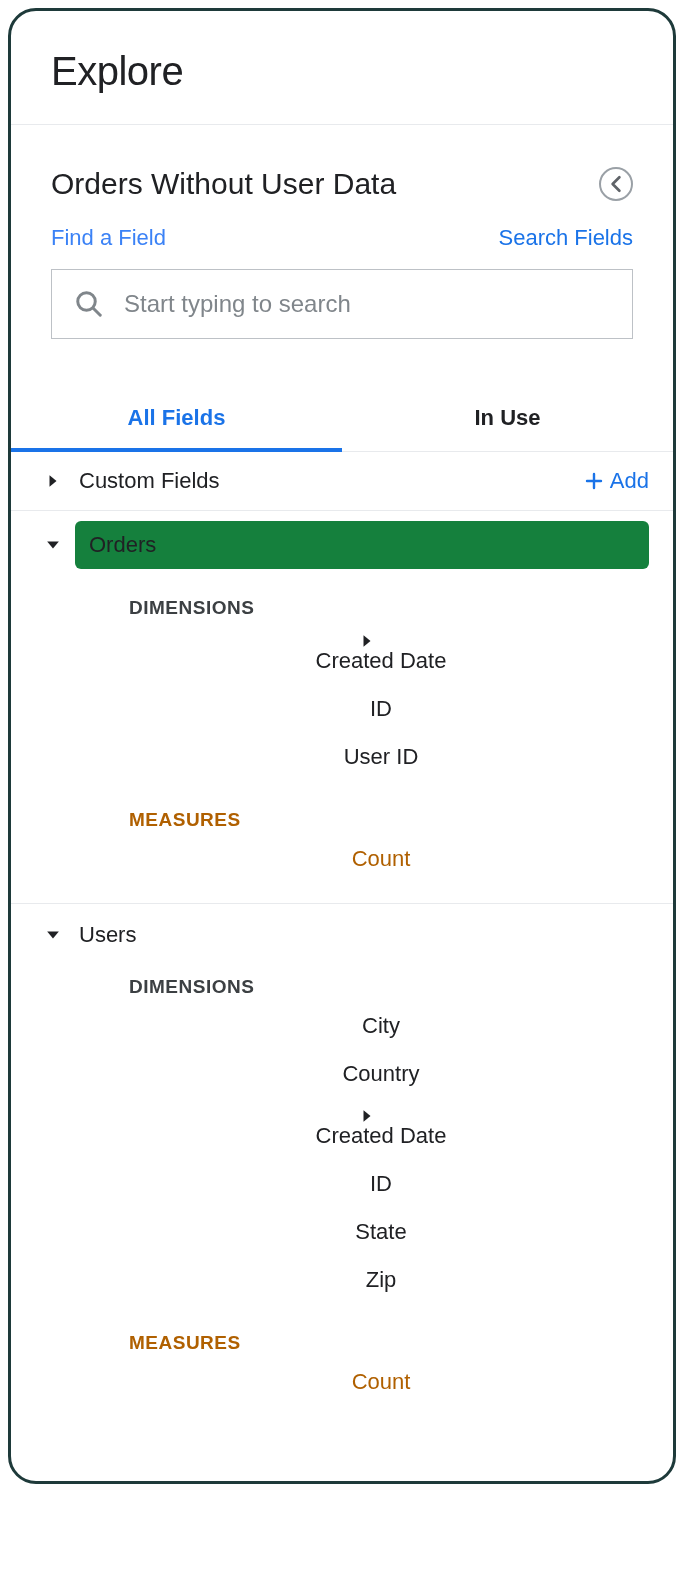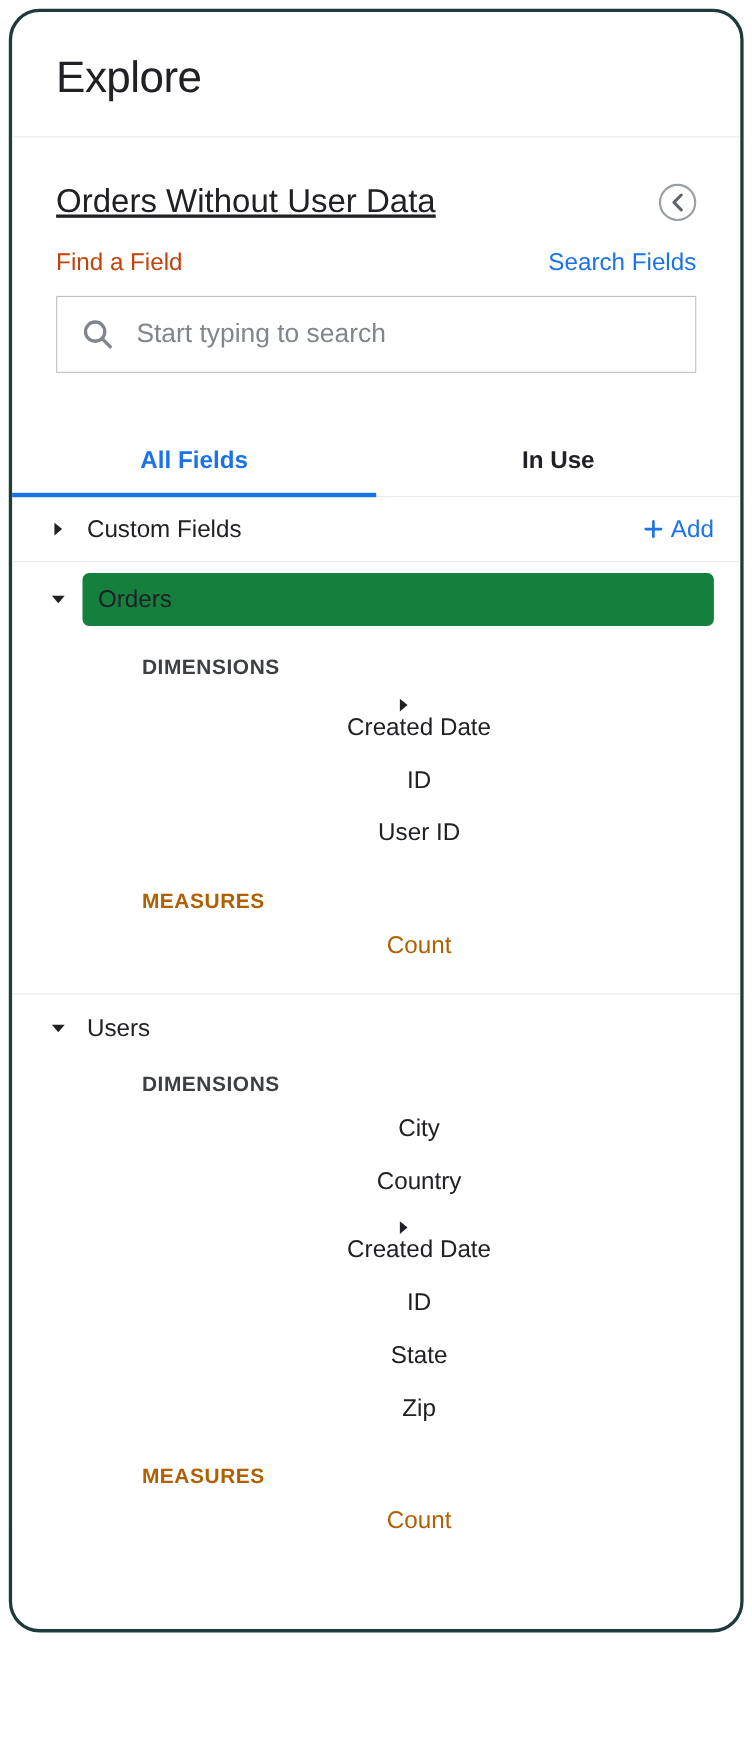--- a/index.html
+++ b/index.html
@@ -29,21 +29,20 @@
     font-size:40px;
     font-weight:500;
     letter-spacing:-0.5px;
     color:#202124;
   }
   .subheader {
     padding:42px 40px 0 40px;
     display:flex;
     align-items:center;
     justify-content:space-between;
-    text-decoration:underline;
   }
   .subheader h2 {
     margin:0;
     font-size:30px;
     font-weight:500;
     color:#202124;
   }
   .collapse-btn {
     width:34px; height:34px;
     border:2px solid #9aa0a6;
@@ -56,21 +55,21 @@
   }
   .find-row {
     padding:24px 40px 0 40px;
     display:flex;
     justify-content:space-between;
     align-items:baseline;
   }
   .find-label {
     font-size:22px;
     font-weight:500;
-    color:#c2410c;
+    color:#3b82f6;
   }
   .search-options {
     font-size:22px;
     color:#1a73e8;
     font-weight:500;
     cursor:pointer;
   }
   .search-box {
     margin:18px 40px 0 40px;
     border:1px solid #bdc1c6;

